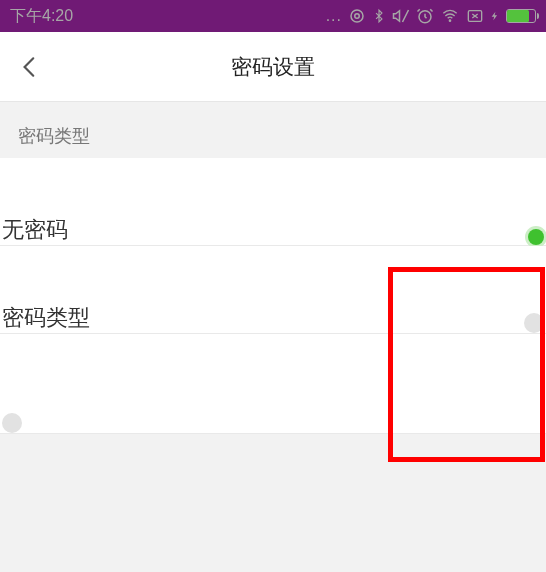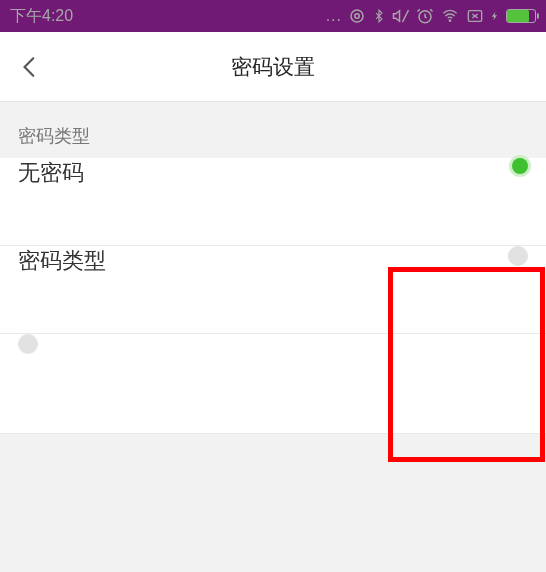--- a/index.html
+++ b/index.html
@@ -70,22 +70,22 @@
   }
   .section-header {
     padding: 22px 18px 10px;
     font-size: 18px;
     color: #777;
   }
   .row {
     background: #fff;
     border-bottom: 1px solid #e9e9e9;
     display: flex;
-    align-items: flex-start;
-    padding: 0 18px;
+    align-items: flex-end;
+    padding: 0 2px;
     position: relative;
   }
   .row-single { min-height: 88px; }
   .row-double { min-height: 100px; flex-direction: row; }
   .row-text { flex: 1; display: flex; flex-direction: column; justify-content: center; gap: 4px; }
   .row-label { font-size: 22px; color: #333; }
   .row-sub { font-size: 17px; color: #888; }
   .radio {
     width: 20px; height: 20px;
     border-radius: 50%;

